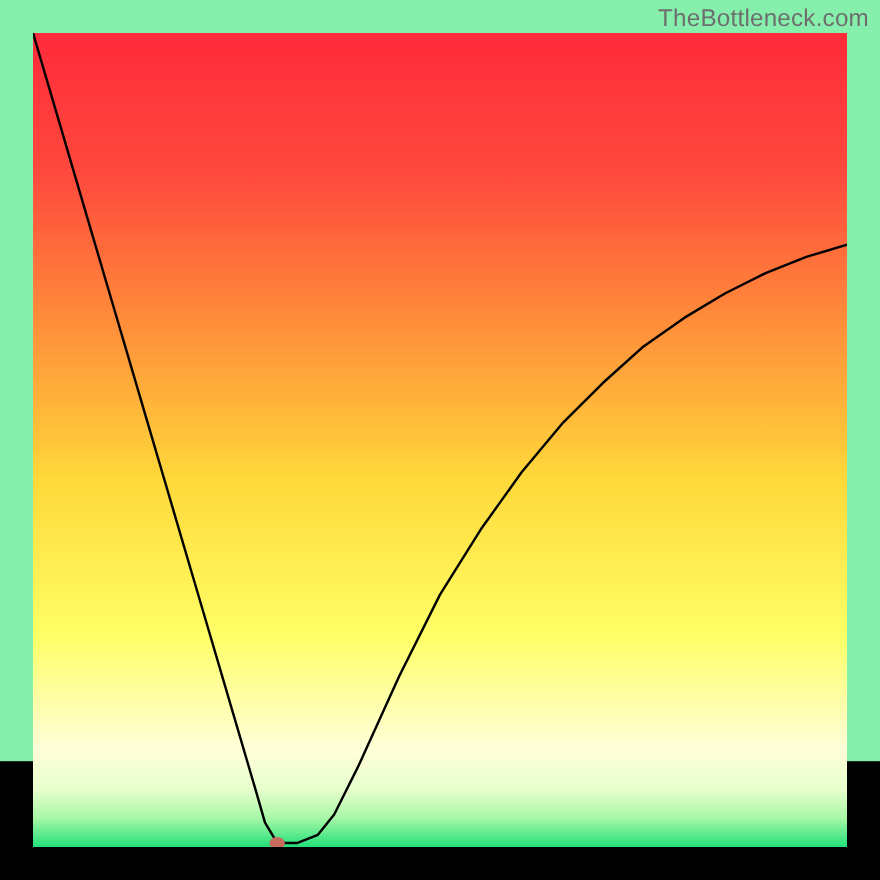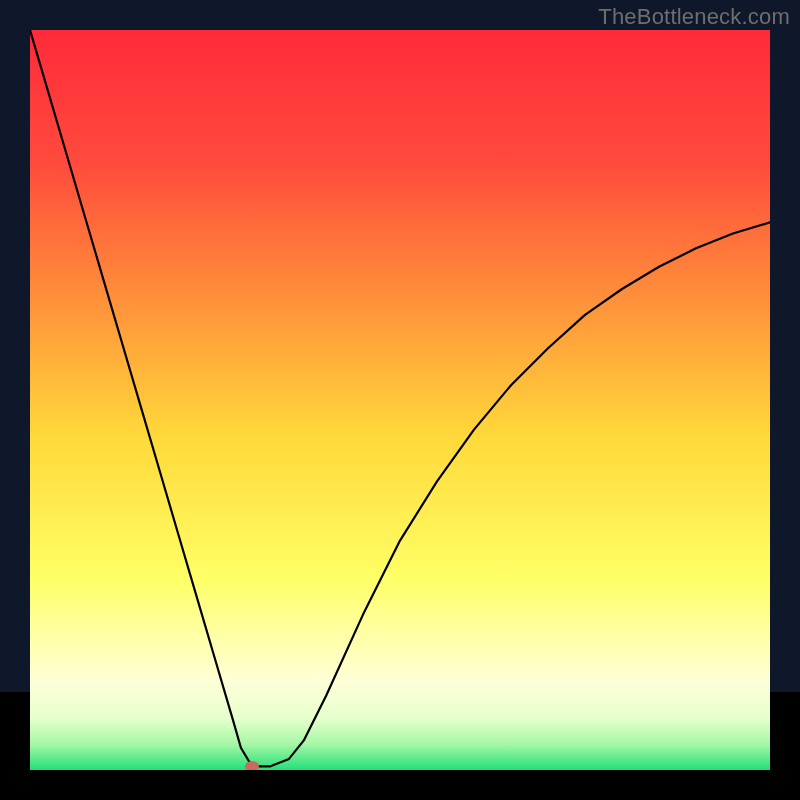--- a/index.html
+++ b/index.html
@@ -8,21 +8,21 @@
     width: 800px;
     height: 800px;
     background: #000;
     font-family: Arial, Helvetica, sans-serif;
     overflow: hidden;
   }
   .frame {
     position: relative;
     width: 800px;
     height: 692px;
-    background: #0f172a;
+    background: #86efac;
   }
   .plot-area {
     position: absolute;
     left: 30px;
     top: 30px;
     width: 740px;
     height: 740px;
     overflow: hidden;
   }
   .gradient-bg {

